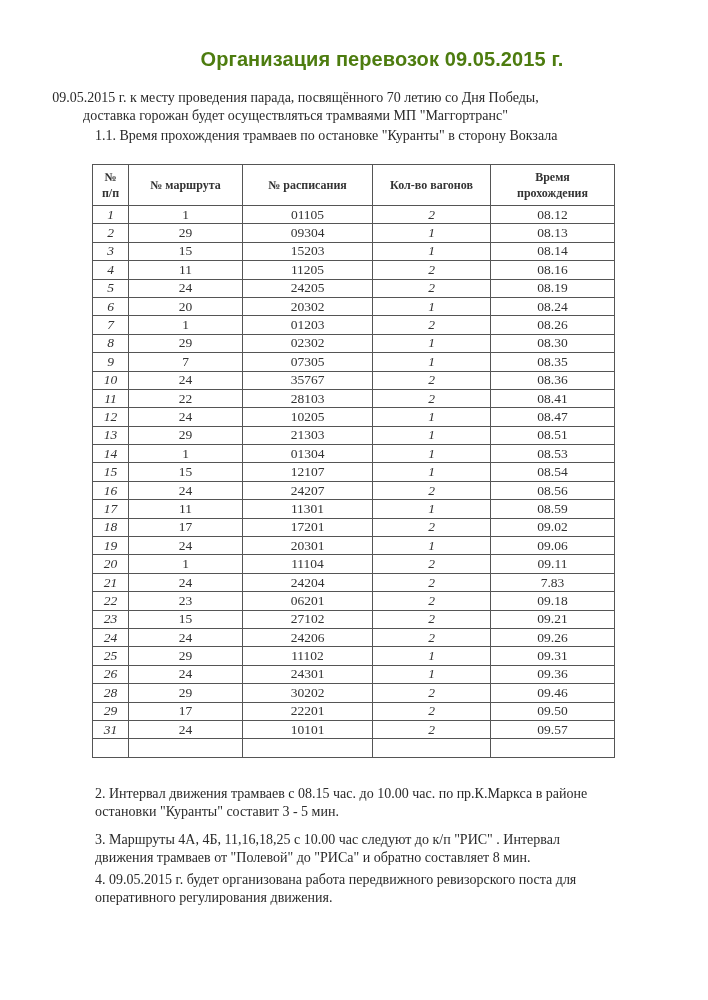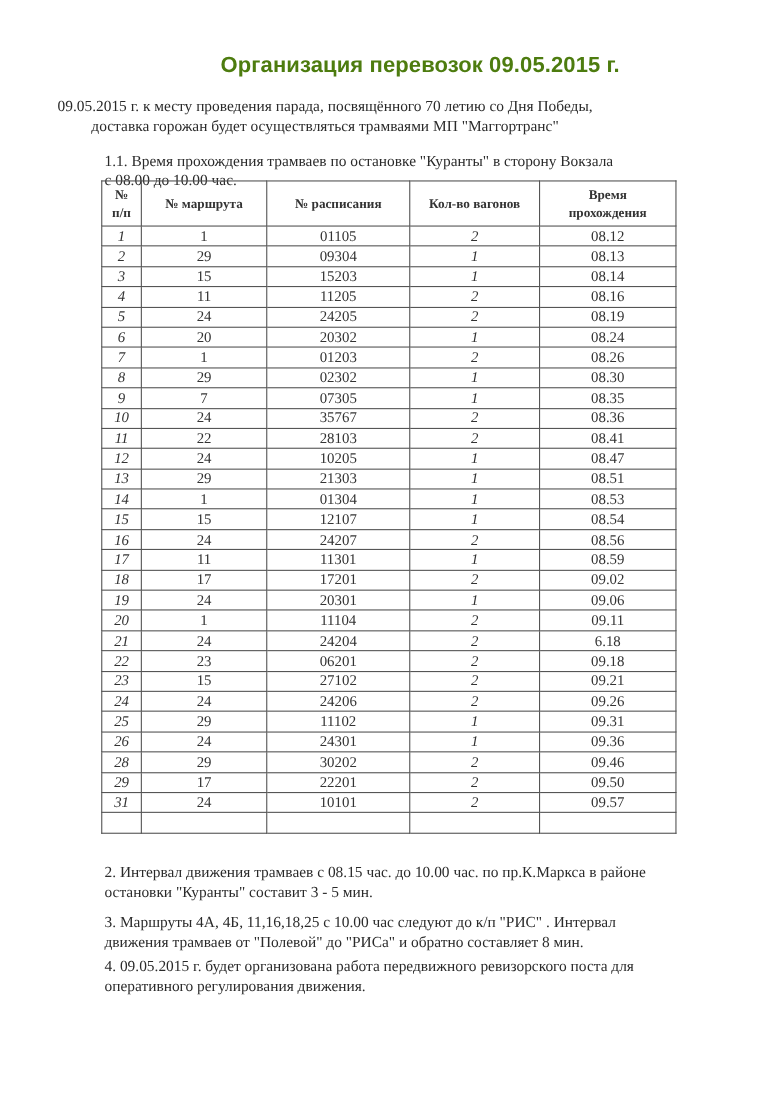--- a/index.html
+++ b/index.html
@@ -10,21 +10,21 @@
   .title {
     position: absolute; left: 0; width: 708px; top: 48px; text-align: center;
     font-family: "Liberation Sans", "DejaVu Sans", sans-serif;
     font-weight: bold; font-size: 20px; color: #4d7c0f; letter-spacing: 0.1px; margin-left: 28px;
   }
   .intro {
     position: absolute; left: 0; width: 591px; top: 89px; text-align: center;
     font-size: 14px; line-height: 18px;
   }
   .sect11 {
-    position: absolute; left: 95px; top: 127px; font-size: 14px; line-height: 17px; margin-top: 12px;
+    position: absolute; left: 95px; top: 127px; font-size: 14px; line-height: 17px;
   }
   table.sched {
     position: absolute; left: 92px; top: 164px; width: 522px;
     border-collapse: collapse; font-size: 13.5px; table-layout: fixed;
   }
   table.sched th, table.sched td {
     border: 1.3px solid #555; text-align: center; padding: 0; vertical-align: middle;
   }
   table.sched th {
     font-weight: bold; font-size: 12px; height: 40px; line-height: 16px; color: #333;
@@ -41,21 +41,20 @@
 
 <div class="title">Организация перевозок 09.05.2015 г.</div>
 
 <div class="intro">
   <div>09.05.2015 г. к месту проведения  парада, посвящённого 70 летию со Дня Победы,</div>
   <div>доставка горожан будет осуществляться трамваями МП "Маггортранс"</div>
 </div>
 
 <div class="sect11">
   <div>1.1. Время прохождения трамваев по остановке "Куранты" в сторону Вокзала</div>
-  <div>с 08.00 до 10.00 час.</div>
 </div>
 
 <table class="sched">
   <colgroup>
       <col class="c1">
       <col class="c2">
       <col class="c3">
       <col class="c4">
       <col class="c5">
     </colgroup>
@@ -213,21 +212,21 @@
         <td>1</td>
         <td>11104</td>
         <td class="cars">2</td>
         <td>09.11</td>
       </tr>
       <tr>
         <td class="num">21</td>
         <td>24</td>
         <td>24204</td>
         <td class="cars">2</td>
-        <td>6.18</td>
+        <td>7.83</td>
       </tr>
       <tr>
         <td class="num">22</td>
         <td>23</td>
         <td>06201</td>
         <td class="cars">2</td>
         <td>09.18</td>
       </tr>
       <tr>
         <td class="num">23</td>

